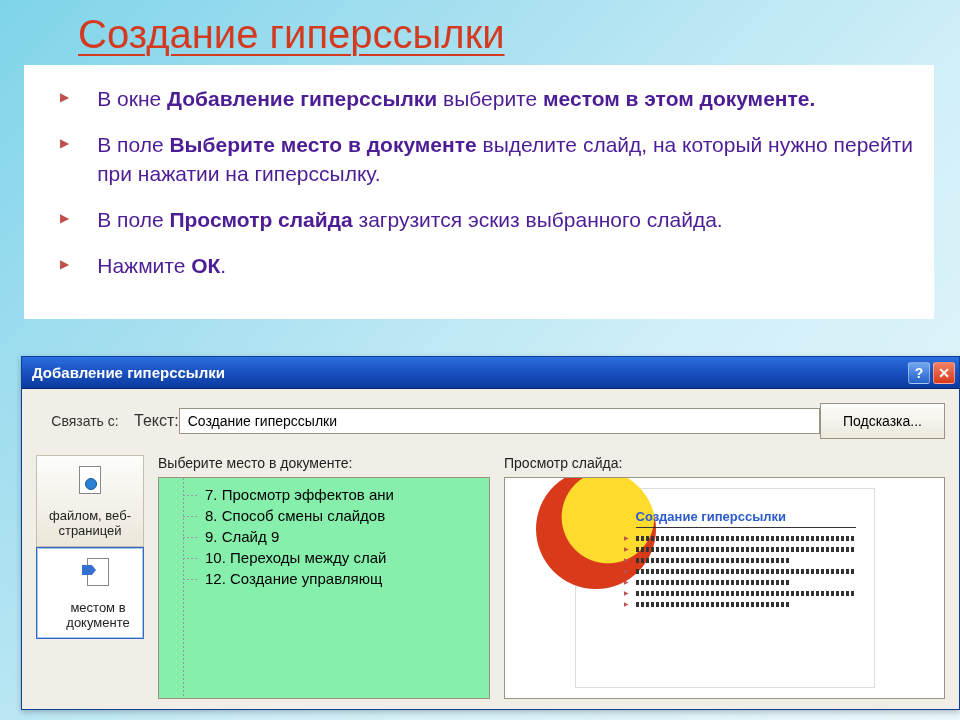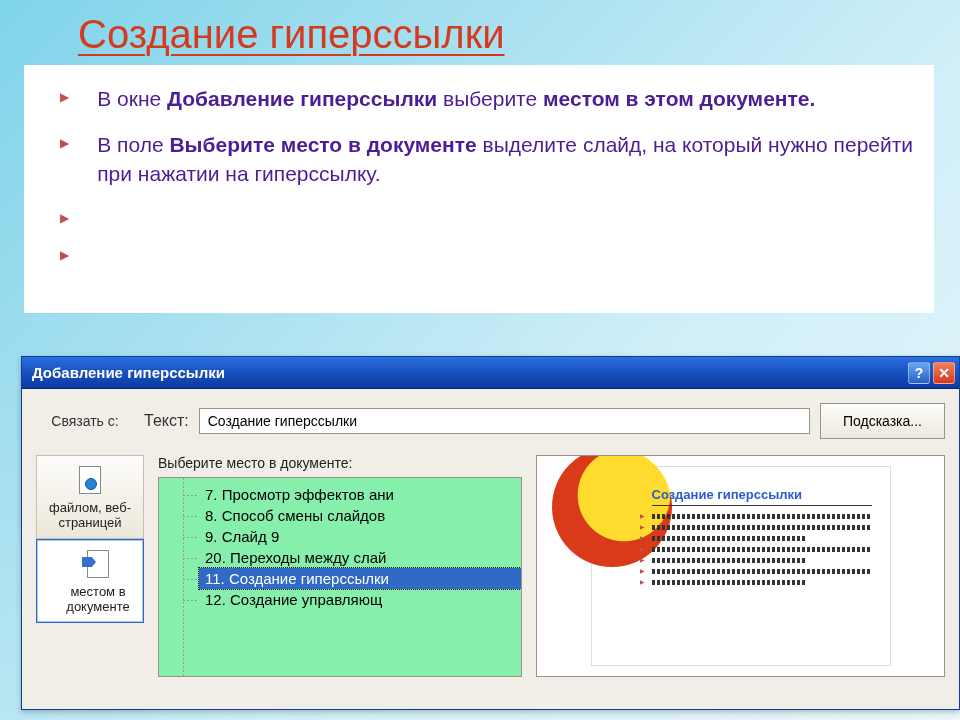--- a/index.html
+++ b/index.html
@@ -59,21 +59,21 @@
     border: 1px solid rgba(255,255,255,0.4);
     cursor: pointer;
   }
   .tb-help { background: linear-gradient(#6fa6f0,#2460c8); }
   .tb-close { background: linear-gradient(#f08060,#d83a1a); }
 
   .dialog-body {
     position: absolute; top: 32px; left: 0; right: 0; bottom: 0;
     padding: 14px 14px 0 14px;
   }
-  .row-text { display: flex; align-items: center; gap: 10px; margin-bottom: 16px; }
+  .row-text { display: flex; align-items: center; margin-bottom: 16px; }
   .lbl-link { width: 98px; text-align: center; font-size: 14px; color:#333;}
   .lbl-text { font-size: 16px; color:#333;}
   .text-input {
     flex: 1; height: 26px;
     border: 1px solid #9a9484; background: #fff;
     padding: 0 8px; font-size: 14px;
   }
   .hint-btn {
     height: 36px; padding: 0 22px;
     border: 1px solid #9a9484;
@@ -87,21 +87,21 @@
     display: flex; flex-direction: column;
   }
   .linkbar-item {
     border: 1px solid #c4bfae;
     background: linear-gradient(#fdfdfb,#ece7da);
     text-align: center;
     padding: 10px 2px 8px 2px;
     font-size: 13px; color: #222;
     cursor: pointer;
     min-height: 84px;
-    display: flex; flex-direction: column; align-items: center; justify-content: center;
+    display: flex; flex-direction: column; align-items: center; justify-content: center; gap: 8px;
   }
   .linkbar-item.active {
     border: 1px solid #316ac5;
     background: #fff;
     box-shadow: inset 0 0 0 1px #a9c6f0;
   }
   .linkbar-item + .linkbar-item { margin-top: 0; padding-left: 18px; }
   .file-icon, .doc-icon {
     width: 22px; height: 28px; margin-bottom: 6px;
     background: #fff; border: 1px solid #888; position: relative;
@@ -111,21 +111,21 @@
     width: 10px; height: 10px; background: #2b7fd4; border-radius: 50%;
     border: 1px solid #14569a;
   }
   .doc-icon::before {
     content: ""; position: absolute; left: -6px; top: 6px;
     width: 14px; height: 10px;
     background: #3570d0;
     clip-path: polygon(0 0, 70% 0, 100% 50%, 70% 100%, 0 100%);
   }
 
-  .mid-col { display:flex; flex-direction:column; width: 364px; }
+  .mid-col { display:flex; flex-direction:column; width: 332px; }
   .mid-col .col-label, .preview-col .col-label {
     font-size: 14px; color: #222; margin-bottom: 6px;
   }
   .tree {
     flex: 1; background: #86efac; border: 1px solid #9a9484;
     padding: 6px 0 6px 40px;
     font-size: 15px; color: #000;
     height: 210px; overflow: hidden; white-space: nowrap;
     position: relative;
   }
@@ -187,23 +187,25 @@
   <div class="bullet">
     <div class="marker">▶</div>
     <div class="text"><span>В окне </span><b>Добавление гиперссылки</b><span> выберите </span><b>местом в этом документе.</b></div>
   </div>
   <div class="bullet">
     <div class="marker">▶</div>
     <div class="text"><span>В поле </span><b>Выберите место в документе</b><span> выделите слайд, на который нужно перейти при нажатии на гиперссылку.</span></div>
   </div>
   <div class="bullet">
     <div class="marker">▶</div>
-  </div>
-  <div class="bullet">
-    <div class="marker">▶</div>
+    <div class="text"><span>В поле </span><b>Просмотр слайда</b><span> загрузится эскиз выбранного слайда.</span></div>
+  </div>
+  <div class="bullet">
+    <div class="marker">▶</div>
+    <div class="text"><span>Нажмите </span><b>ОК</b><span>.</span></div>
   </div>
 </div>
 
 <div class="dialog">
   <div class="titlebar">
     <span>Добавление гиперссылки</span>
     <span class="spacer"></span>
     <div class="tb-btn tb-help">
         <span>?</span>
       </div>
@@ -231,27 +233,27 @@
           <span>местом в документе</span>
         </div>
       </div>
 
       <div class="mid-col">
         <div class="col-label">Выберите место в документе:</div>
         <div class="tree">
           <div class="tree-item">7. Просмотр эффектов ани</div>
           <div class="tree-item">8. Способ смены слайдов</div>
           <div class="tree-item">9. Слайд 9</div>
-          <div class="tree-item">20. Переходы между слай</div>
-          <div class="tree-item selected">11. Создание гиперссылки</div>
+          <div class="tree-item">10. Переходы между слай</div>
           <div class="tree-item">12. Создание управляющ</div>
         </div>
       </div>
 
       <div class="preview-col">
+        <div class="col-label">Просмотр слайда:</div>
         <div class="preview-box">
           <div class="mini-slide">
             <div class="corner"></div>
             <div class="mtitle">Создание гиперссылки</div>
             <div class="mline"></div>
             <div class="mline"></div>
             <div class="mline short"></div>
             <div class="mline"></div>
             <div class="mline short"></div>
             <div class="mline"></div>

